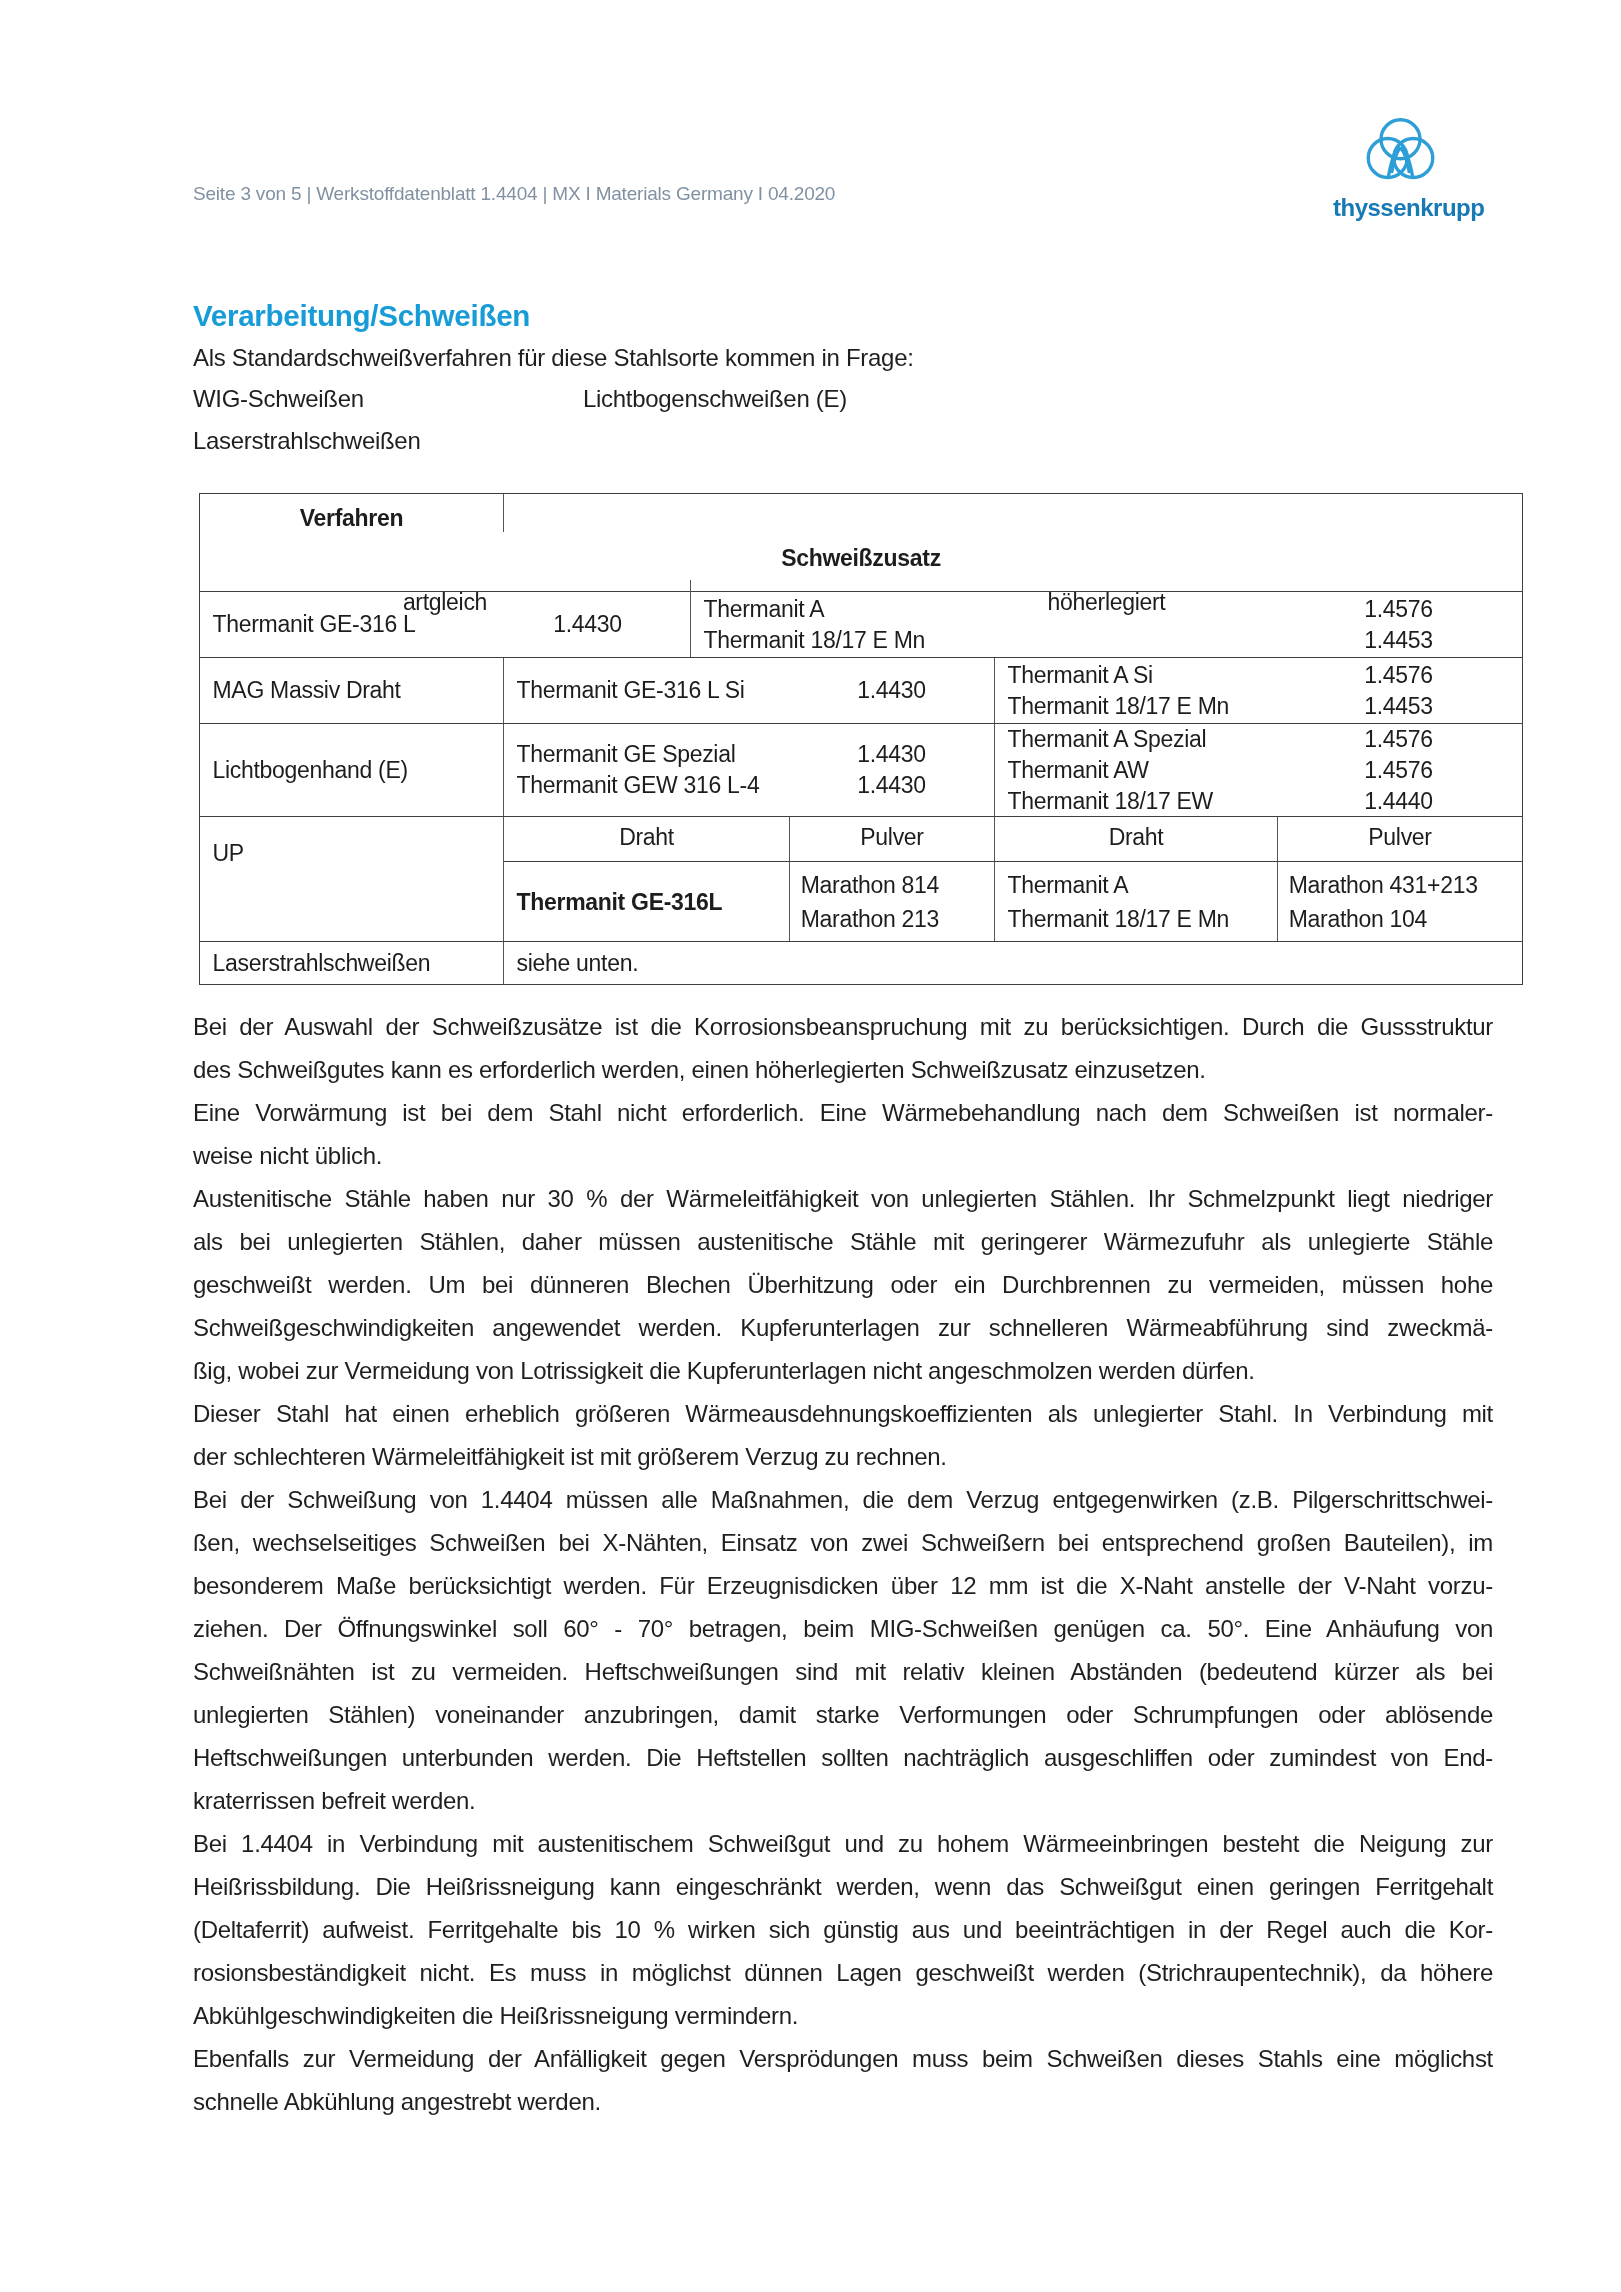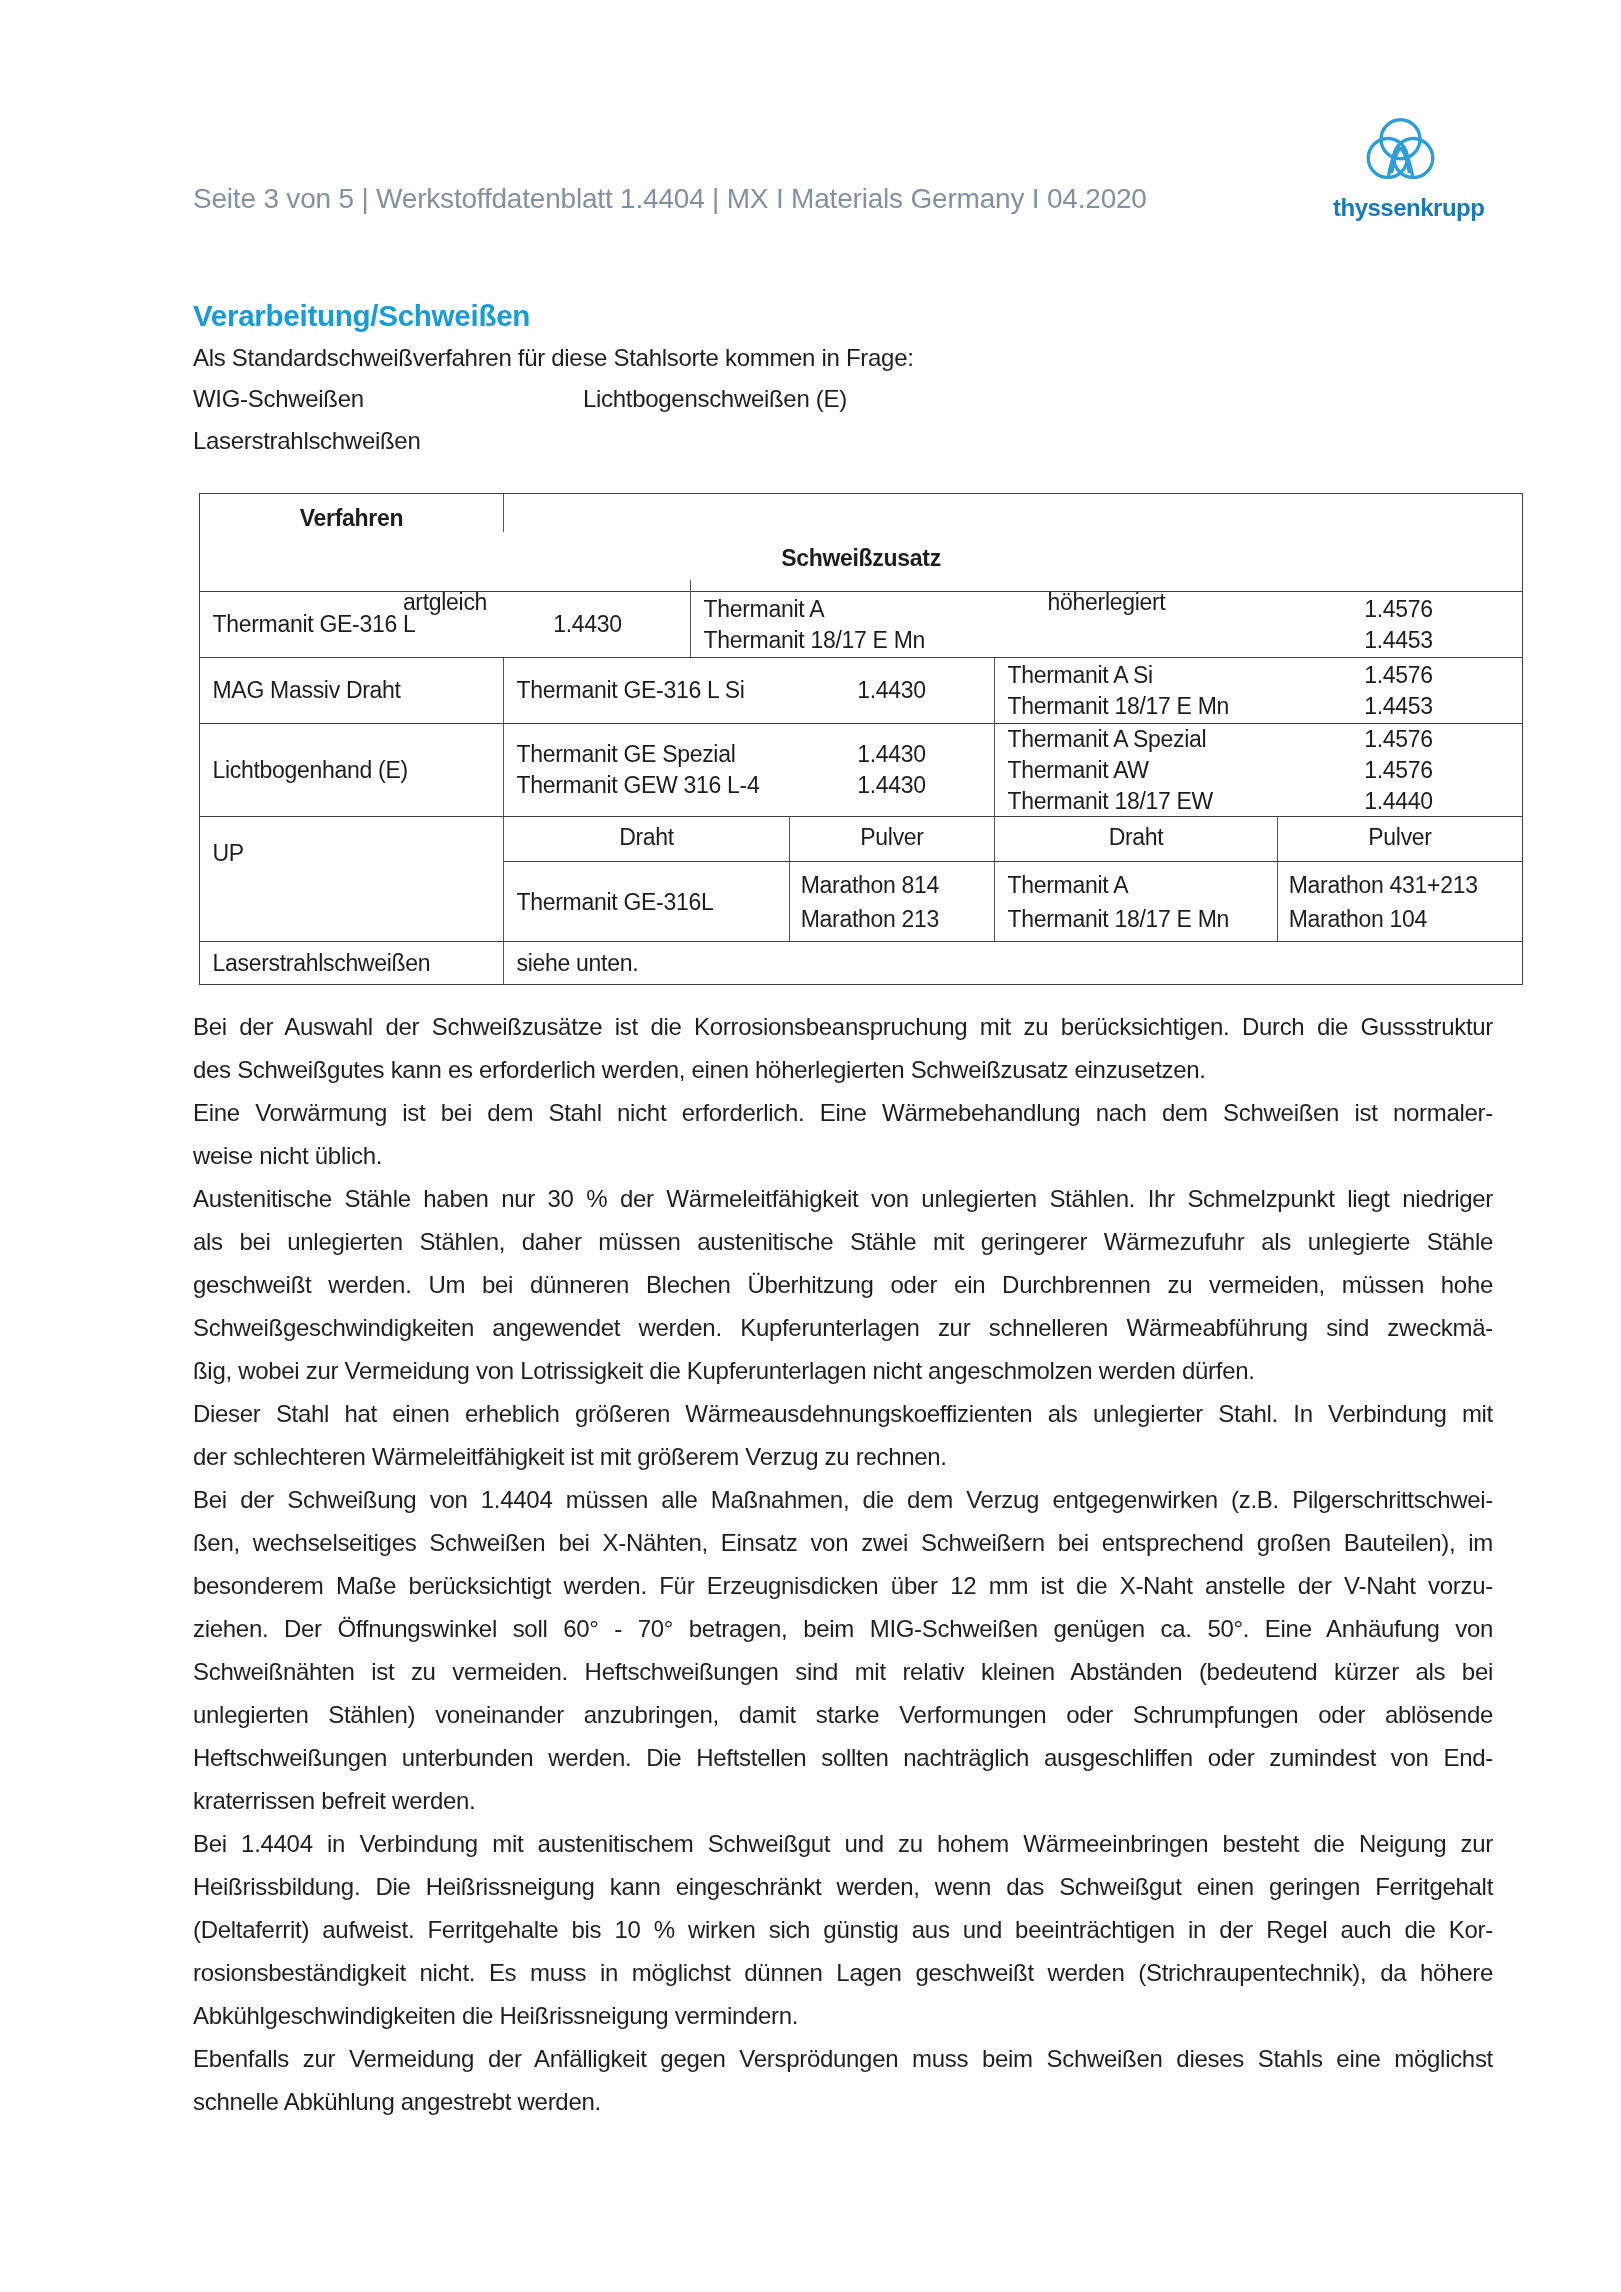--- a/index.html
+++ b/index.html
@@ -4,21 +4,21 @@
 <style>
   * { margin:0; padding:0; box-sizing:border-box; }
   html,body { background:#ffffff; }
   .page {
     position:relative; width:1621px; height:2293px; background:#ffffff;
     font-family:"Liberation Sans", sans-serif; color:#1f1f1f; overflow:hidden;
   }
   
   .header-meta {
     position:absolute; left:193px; top:183px;
-    font-size:28px; color:#8191a1; letter-spacing:-0.2px;
+    font-size:19px; color:#8191a1; letter-spacing:-0.2px;
   }
   .logo {
     position:absolute; left:1333px; top:115px; width:134px; text-align:center;
   }
   .logo svg { display:block; margin:0 auto; }
   .logo-text {
     margin-top:1.8px; font-size:24px; font-weight:bold; letter-spacing:-0.5px; color:#1779b5;
   }
   
   .sec-title {
@@ -54,21 +54,21 @@
   .upRight { flex:1; display:flex; flex-direction:column; }
   .upHead { height:45px; display:flex; border-bottom:1.8px solid #3f3f3f; }
   .upHead > div { text-align:center; line-height:41px; }
   .uh1 { width:285px; }
   .uh2 { width:205px; border-left:0.9px solid #555; }
   .uh3 { width:283px; border-left:0.9px solid #555; }
   .uh4 { flex:1; border-left:0.9px solid #555; }
   .upData { flex:1; display:flex; }
   .ud { display:flex; flex-direction:column; justify-content:center; }
   .ud > div { line-height:34px; }
-  .ud1 { width:285px; padding-left:12.5px; }
+  .ud1 { width:285px; padding-left:12.5px;font-weight:bold; }
   .ud2 { width:205px; border-left:0.9px solid #555; padding-left:10.7px; }
   .ud3 { width:283px; border-left:0.9px solid #555; padding-left:12.5px; }
   .ud4 { flex:1; border-left:0.9px solid #555; padding-left:10.7px; }
   .laser .cellB2 { flex:1; display:flex; align-items:center; padding-left:12.5px; }
   
   .bodytext {
     position:absolute; left:193px; top:1005px; width:1300px;
     font-size:24px; letter-spacing:-0.3px; color:#1f1f1f;
   }
   .bline { line-height:43px; white-space:normal; }

